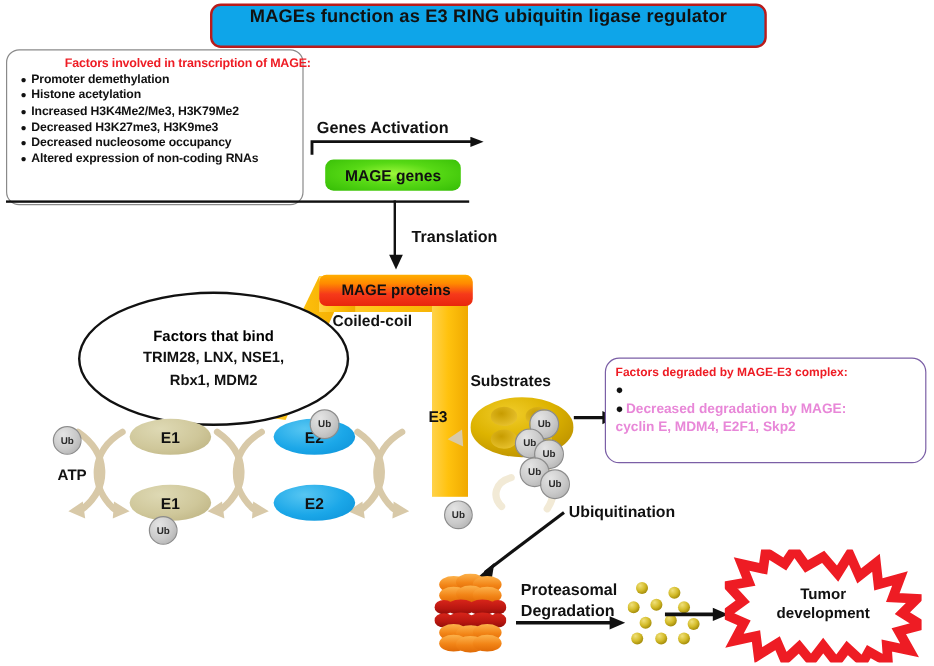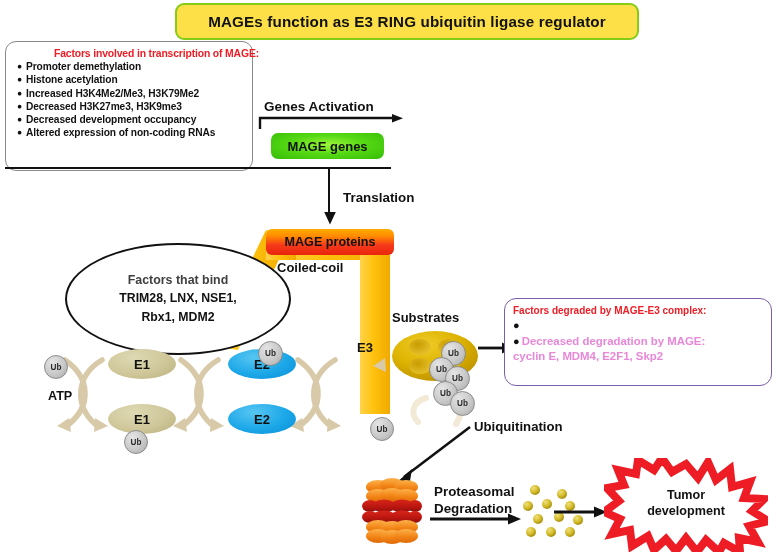--- a/index.html
+++ b/index.html
@@ -4,22 +4,22 @@
 <style>
   html,body{margin:0;padding:0;background:#ffffff;}
   body{width:778px;height:555px;position:relative;overflow:hidden;
        font-family:"Liberation Sans","DejaVu Sans",sans-serif;
        -webkit-font-smoothing:antialiased;}
   .abs{position:absolute;}
   .nosel{user-select:none;}
 
   
   #title-box{left:175px;top:3px;width:460px;height:33px;
-             border:2px solid #84cc16;border-radius:9px;background:#fde047;
-             display:flex;align-items:center;justify-content:center;}
+             border:2px solid #b91c1c;border-radius:9px;background:#0ea5e9;
+             display:flex;align-items:flex-start;justify-content:center;}
   #title-text{font-size:15.2px;font-weight:bold;color:#111;letter-spacing:.15px;white-space:nowrap;}
 
   
   #tf-box{left:5px;top:41px;width:248px;height:130px;
           border:1.6px solid #8a8a8a;border-radius:11px;background:#fff;
           box-sizing:border-box;padding:5px 7px 4px 8px;}
   #tf-head{color:#ee1c24;font-weight:bold;font-size:10.4px;line-height:13px;
            letter-spacing:-.15px;white-space:nowrap;padding-left:40px;}
   .tf-item{display:flex;align-items:flex-start;gap:4px;font-size:10.2px;
            font-weight:bold;color:#111;line-height:13.3px;letter-spacing:-.1px;
@@ -46,21 +46,21 @@
   #mage-proteins-text{font-size:12.6px;font-weight:bold;color:#111;white-space:nowrap;}
   #coiled-coil-label{left:277px;top:260px;font-size:13px;font-weight:bold;color:#111;white-space:nowrap;}
   #ring-label{left:224px;top:295px;font-size:12.6px;font-weight:bold;color:#111;
               transform:rotate(57deg);transform-origin:left top;white-space:nowrap;}
   #e3-label{left:357px;top:340px;font-size:13px;font-weight:bold;color:#111;}
 
   
   #ligase-oval{left:65px;top:243px;width:222px;height:108px;
                border:2.1px solid #111;border-radius:50%;background:#fff;
                display:flex;flex-direction:column;align-items:center;justify-content:center;gap:1px;}
-  .lig-red{color:#404040;font-weight:bold;font-size:12.4px;line-height:17px;white-space:nowrap;}
+  .lig-red{color:#000000;font-weight:bold;font-size:12.4px;line-height:17px;white-space:nowrap;}
   .lig-blk{color:#111;font-weight:bold;font-size:12.3px;line-height:17.5px;white-space:nowrap;}
 
   
   .enz{position:absolute;display:flex;align-items:center;justify-content:center;
        font-weight:bold;color:#111;border-radius:50%;}
   .e1{background:radial-gradient(ellipse at 38% 28%,#ded9b4 0%,#cfc79a 55%,#b9ae7c 100%);font-size:13px;}
   .e2{background:radial-gradient(ellipse at 38% 28%,#57c6f2 0%,#1ba7e8 55%,#0b8fd6 100%);font-size:13px;}
   .ub{position:absolute;border-radius:50%;
       background:radial-gradient(ellipse at 35% 28%,#e4e4e4 0%,#c9c9c9 55%,#a8a8a8 100%);
       border:1px solid #8c8c8c;display:flex;align-items:center;justify-content:center;
@@ -111,21 +111,21 @@
   <div class="tf-item">
     <span class="tf-bul">●</span>
     <span>Increased H3K4Me2/Me3, H3K79Me2</span>
     </div>
   <div class="tf-item">
     <span class="tf-bul">●</span>
     <span>Decreased H3K27me3, H3K9me3</span>
     </div>
   <div class="tf-item">
     <span class="tf-bul">●</span>
-    <span>Decreased development occupancy</span>
+    <span>Decreased nucleosome occupancy</span>
     </div>
   <div class="tf-item">
     <span class="tf-bul">●</span>
     <span>Altered expression of non-coding RNAs</span>
     </div>
 </div>
 
 <div class="abs nosel" id="genes-activation-label">Genes  Activation</div>
 
 <svg class="abs" id="act-arrow-wrap" viewBox="0 0 150 16">

